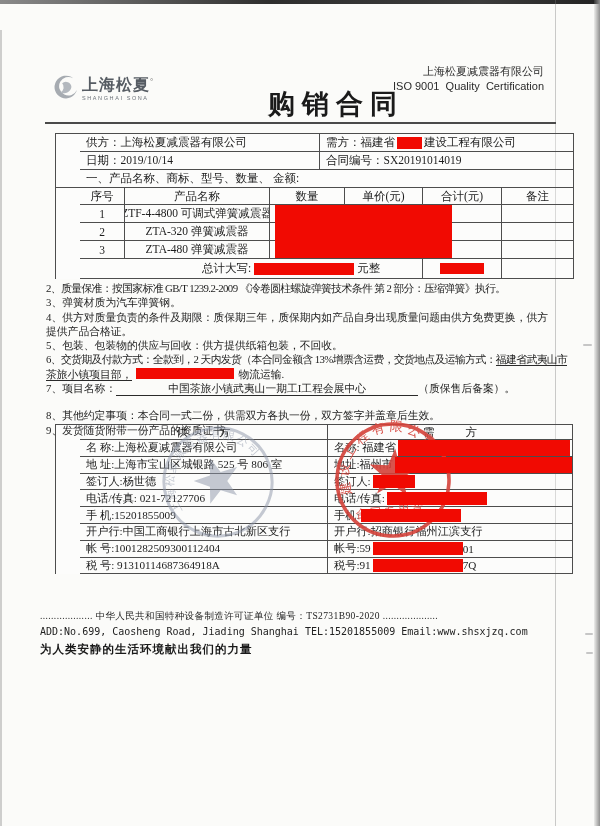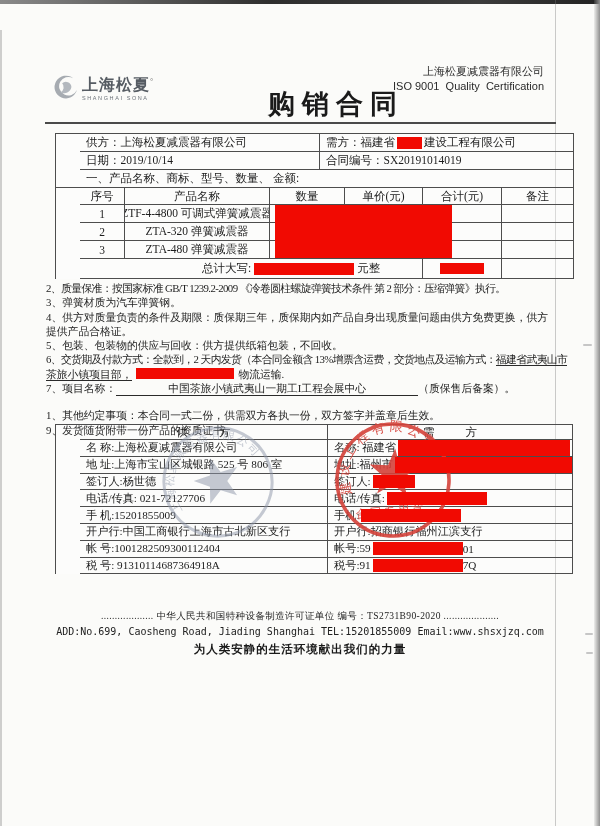--- a/index.html
+++ b/index.html
@@ -70,21 +70,21 @@
   .rd-mobile{width:100px;}
   .rd-acct{width:90px;}
   .rd-tax{width:90px;}
 
   
   .stamp{position:absolute;z-index:4;}
   #supplier-seal{left:157px;top:421px;opacity:.5;}
   #buyer-seal{left:330px;top:418px;opacity:.9;}
 
   
-  .fl{position:absolute;left:40px;width:520px;text-align:center;}
+  .fl{position:absolute;left:40px;width:520px;text-align:left;}
   #footer-cert{top:610px;font-size:9.5px;letter-spacing:.4px;color:#222;}
   #footer-addr{top:626px;font-size:10px;font-family:"DejaVu Sans Mono","Liberation Mono",monospace;color:#222;}
   #footer-slogan{top:642px;font-size:11.5px;font-weight:600;letter-spacing:1px;color:#1a1a1a;}
 </style>
 </head>
 <body>
 
 <div id="page">
 
   <div class="scan-top"></div>
@@ -176,21 +176,21 @@
     <div class="tight">
       <span>6、交货期及付款方式：全款到，2 天内发货（本合同金额含 13%增票含运费，交货地点及运输方式：</span><span class="u">福建省武夷山市</span>
     </div>
     <div>
       <span class="u">茶旅小镇项目部，</span><span class="redact" style="width:98px;height:11px;margin:0 4px;vertical-align:-1px;"></span><span>物流运输.</span>
     </div>
     <div>
       <span>7、项目名称：</span><span class="u-center">中国茶旅小镇武夷山一期工I工程会展中心</span><span>（质保售后备案）。</span>
     </div>
     <div class="t-gap"></div>
-    <div>1、其他约定事项：本合同一式二份，供需双方各执一份，双方签字并盖章后生效。</div>
+    <div>8、其他约定事项：本合同一式二份，供需双方各执一份，双方签字并盖章后生效。</div>
     <div>9、发货随货附带一份产品的资质证书。</div>
   </div>
 
   <div id="parties-table" class="grid">
     <div class="cell hd">供 方</div>
     <div class="cell hd">需 方</div>
 
     <div class="cell">名 称:上海松夏减震器有限公司</div>
     <div class="cell">
       <span>名称: 福建省</span>

